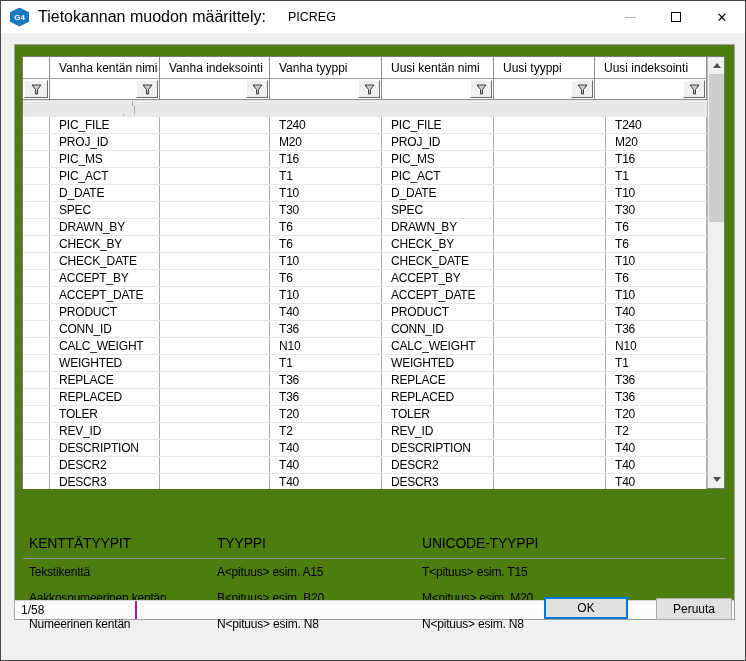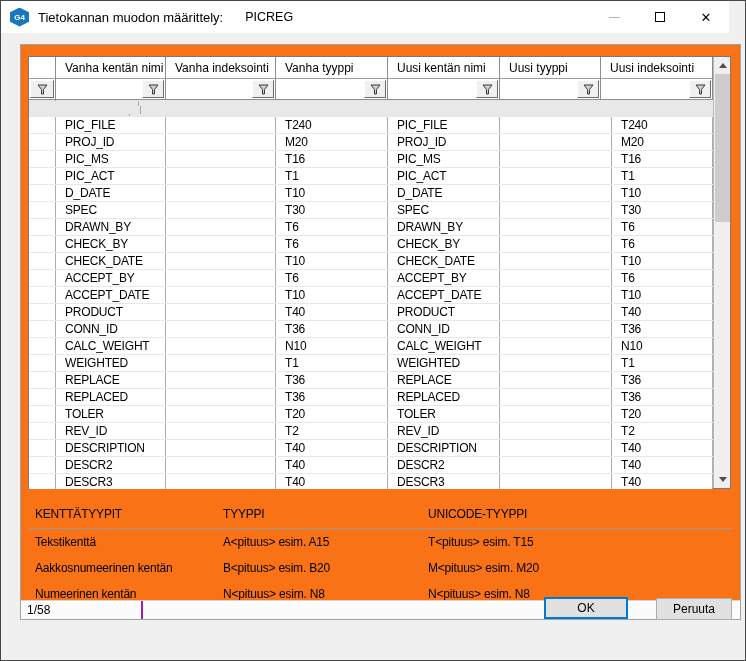--- a/index.html
+++ b/index.html
@@ -2,33 +2,33 @@
 <html><head>
 <meta charset="utf-8">
 <style>
   * { box-sizing: border-box; margin: 0; padding: 0; }
   html,body { width:746px; height:661px; }
   body { font-family: "Liberation Sans", sans-serif; background:#fff; }
 
   .dialog { position:relative; width:746px; height:661px; border:1px solid #464646; background:#f0f0f0; overflow:hidden; }
 
   
-  .titlebar { position:absolute; top:0; left:0; right:16px; height:32px; background:#fff; display:flex; align-items:center; }
+  .titlebar { position:absolute; top:0; left:0; right:0; height:32px; background:#fff; display:flex; align-items:center; }
   .app-icon { width:19px; height:19px; margin-left:9px; background:#1878be; clip-path:polygon(50% 0,100% 25%,100% 75%,50% 100%,0 75%,0 25%);
               display:flex; align-items:center; justify-content:center; color:#fff; font-size:8px; font-weight:bold; flex:0 0 auto; }
-  .title-text { margin-left:9px; font-size:13px; color:#000; white-space:nowrap; }
+  .title-text { margin-left:9px; font-size:16px; color:#000; white-space:nowrap; }
   .title-value { margin-left:22px; font-size:12.5px; color:#000; }
   .win-controls { margin-left:auto; display:flex; height:32px; }
   .win-btn { width:46px; height:32px; display:flex; align-items:center; justify-content:center; font-size:12px; color:#000; }
   .min-glyph { width:11px; height:1px; background:#b6b6b6; }
   .max-glyph { width:10px; height:10px; border:1px solid #000; }
   .close-glyph { font-size:13px; color:#000; }
 
   
-  .outer-panel { position:absolute; left:19px; top:43px; width:721px; height:576px; background:#f97316; border:1px solid #a3a3a3; }
+  .outer-panel { position:absolute; left:13px; top:43px; width:721px; height:576px; background:#4d7c0f; border:1px solid #a3a3a3; }
 
   
   .grid-frame { position:absolute; left:7px; top:11px; width:703px; height:433px; border:1px solid #7a7a7a; background:#fff; }
   .grid-inner { position:relative; width:100%; height:100%; }
 
   .grid-header { display:flex; height:43px; border-bottom:1px solid #8c8c8c; width:684px; background:#fff; }
   .hcol { position:relative; border-right:1px solid #8c8c8c; }
   .c0 { width:27px; } .c1 { width:110px; } .c2 { width:110px; } .c3 { width:112px; }
   .c4 { width:112px; } .c5 { width:112px; } .c6 { width:101px; }
   .hlabel { height:21px; padding:4px 2px 0 9px; font-size:12px; color:#000; white-space:nowrap; overflow:hidden; }
@@ -46,21 +46,21 @@
   .vscroll { position:absolute; top:0; right:0; width:17px; height:431px; background:#f0f0f0; border-left:1px solid #b9b9b9; }
   .scroll-btn { position:absolute; left:0; width:17px; height:17px; display:flex; align-items:center; justify-content:center; }
   .scroll-btn.up { top:0; } .scroll-btn.down { bottom:0; }
   .tri-up { width:0; height:0; border-left:4px solid transparent; border-right:4px solid transparent; border-bottom:5px solid #4e4e4e; }
   .tri-down { width:0; height:0; border-left:4px solid transparent; border-right:4px solid transparent; border-top:5px solid #4e4e4e; }
   .scroll-thumb { position:absolute; left:1px; top:17px; width:15px; height:148px; background:#cdcdcd; }
 
   
   .legend { position:absolute; left:0; right:0; top:458px; }
   .legend-grid { display:grid; grid-template-columns:188px 205px 1fr; padding-left:14px; }
-  .legend-head { font-size:12px; color:#000; padding-top:4px; letter-spacing:-0.2px; }
+  .legend-head { font-size:14px; color:#000; padding-top:4px; letter-spacing:-0.2px;margin-top:28px; }
   .legend-divider { border-top:1px solid #9a9a9a; margin:7px 8px 0 8px; }
   .legend-row { height:26px; align-items:center; }
   .legend-cell { font-size:12px; color:#000; letter-spacing:-0.2px; align-self:center; }
 
   
   .statusbar { position:absolute; left:0; right:0; bottom:0; height:19px; border-top:1px solid #d4d4d4; background:#fbfbfb; display:flex; }
   .status-cell { width:122px; border-right:2px solid #a21caf; display:flex; align-items:center; padding-left:6px; font-size:12px; color:#000; }
 
   
   .btn { position:absolute; height:22px; background:#e1e1e1; font-size:12px; color:#000; display:flex; align-items:center; justify-content:center; font-family:"Liberation Sans",sans-serif; }

